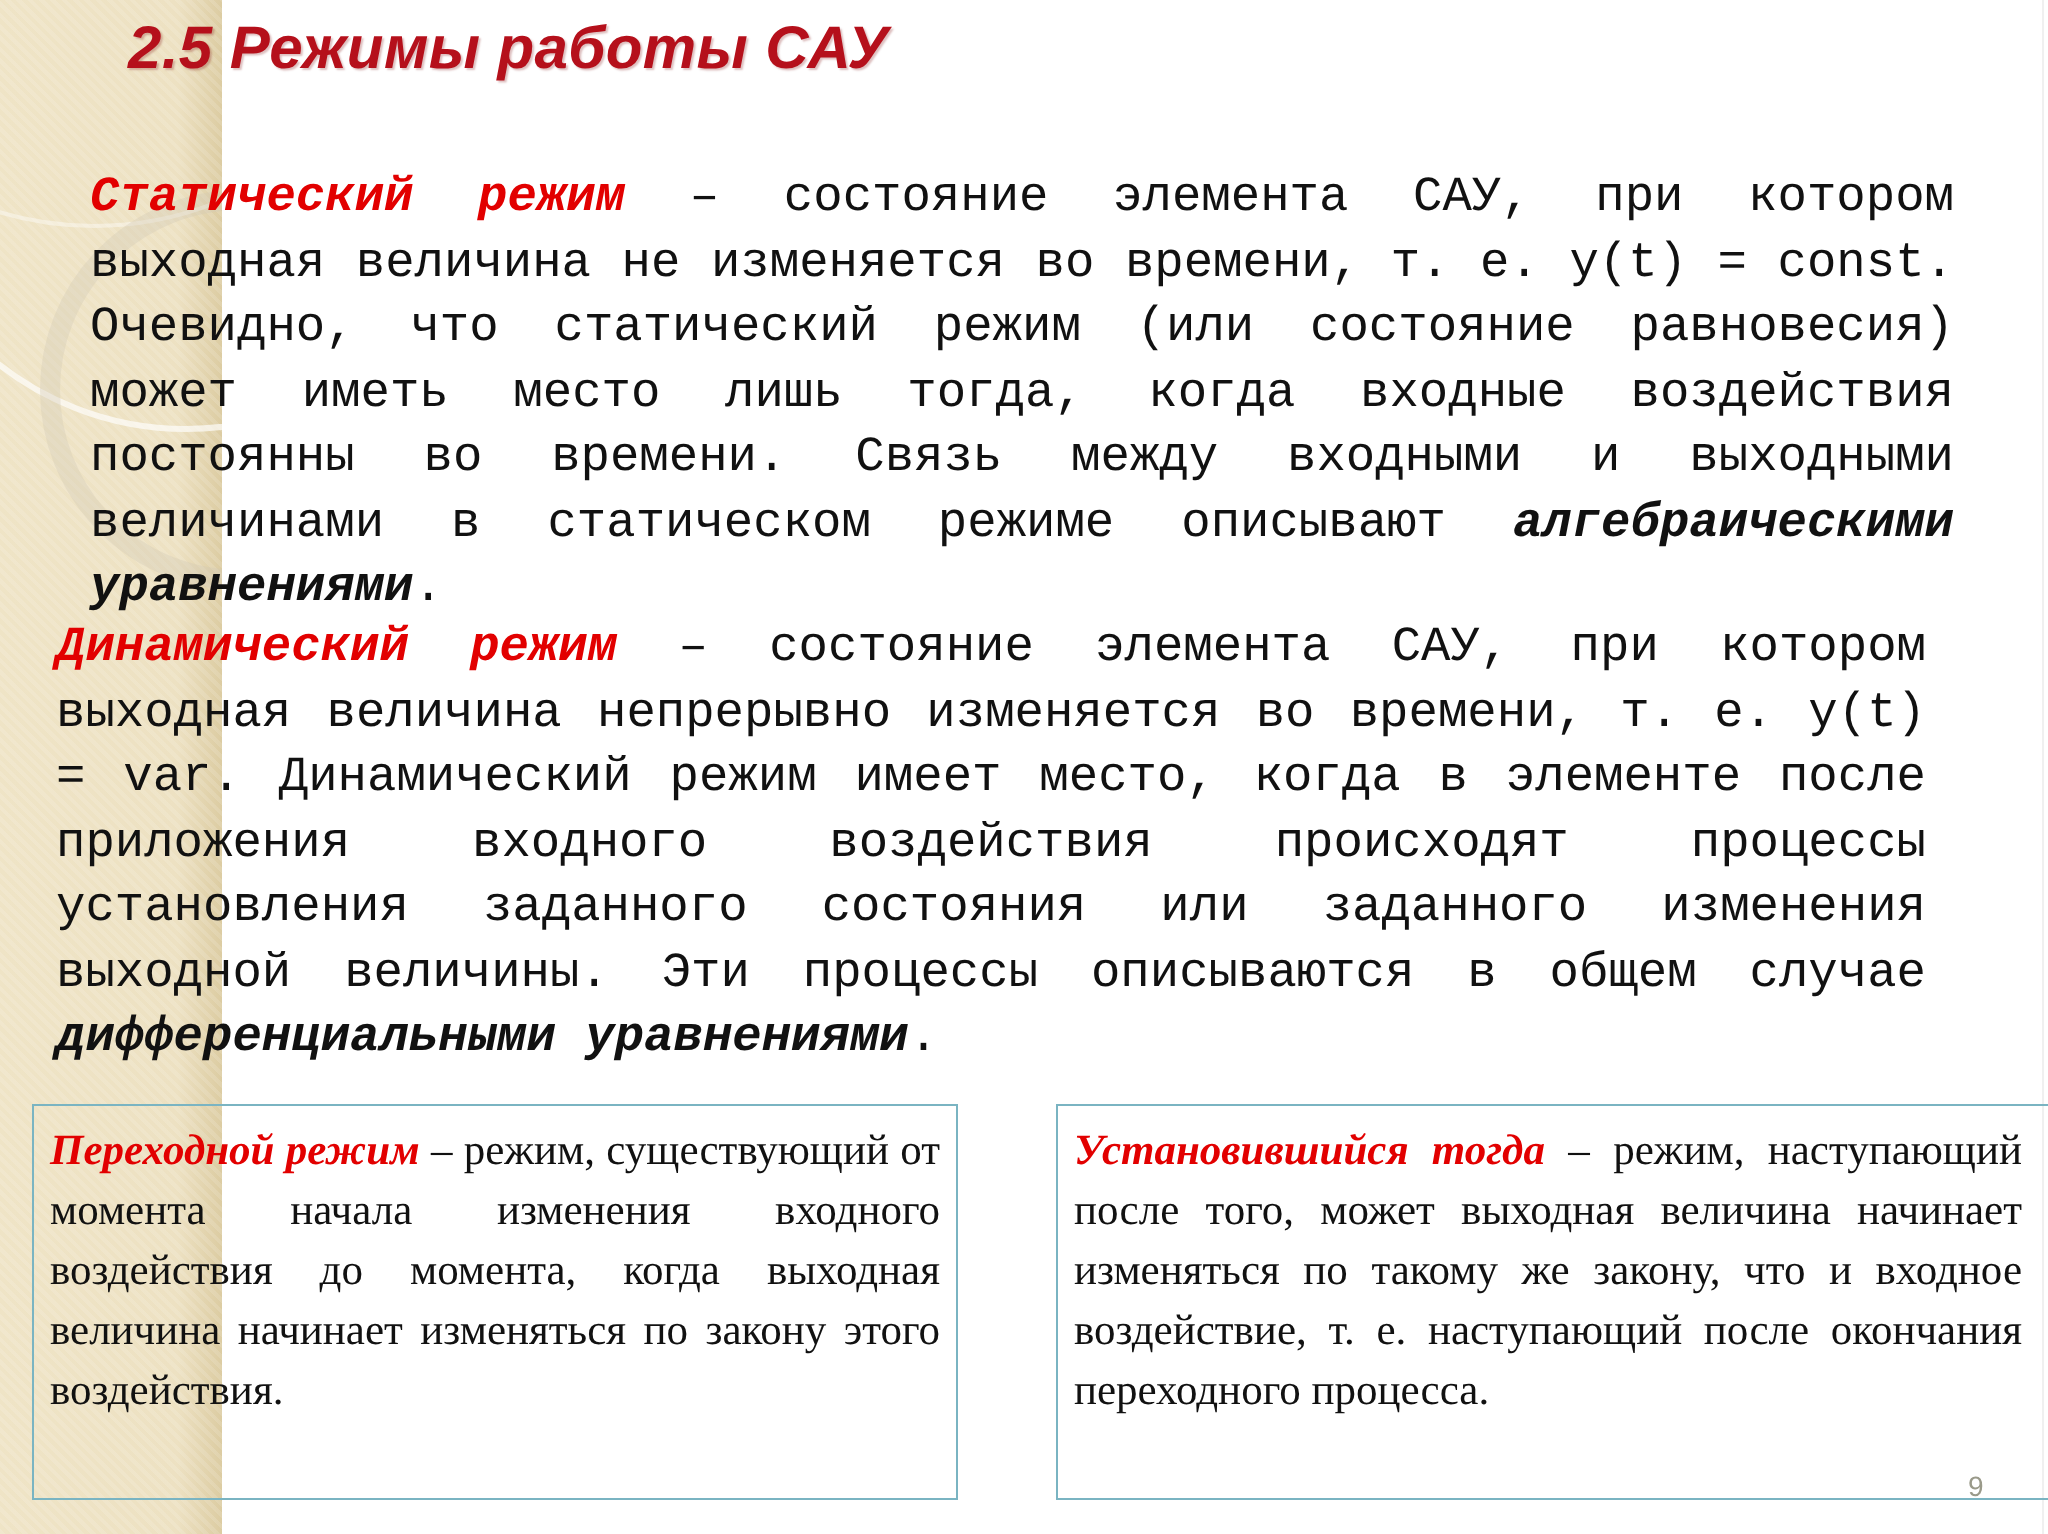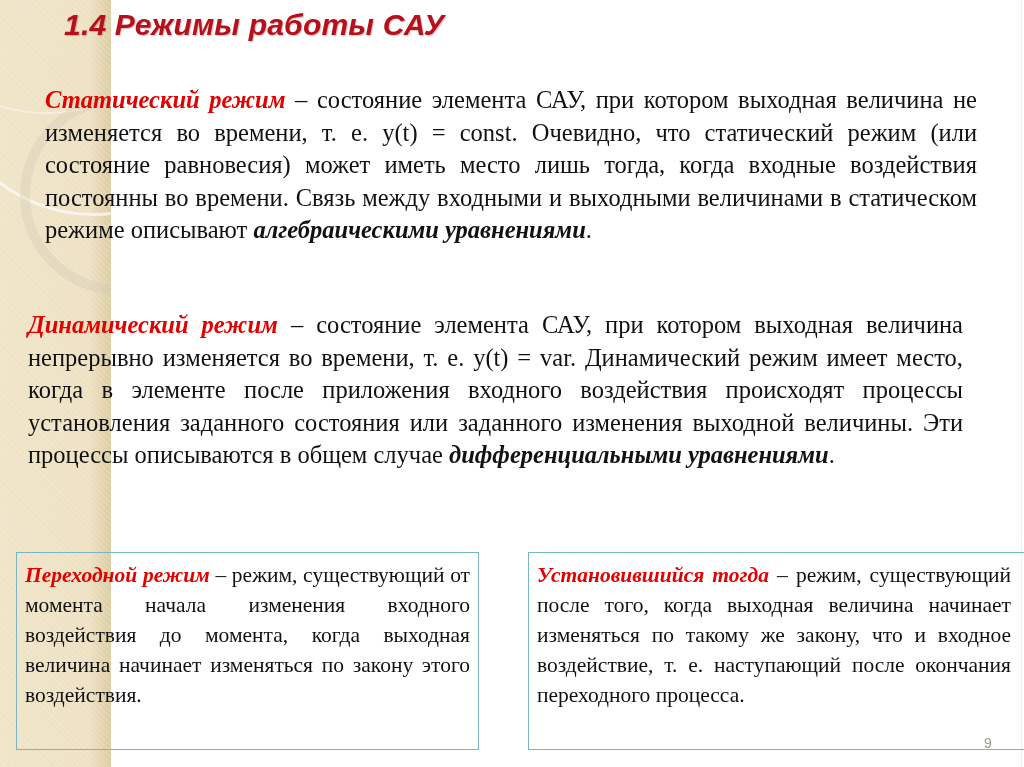--- a/index.html
+++ b/index.html
@@ -34,20 +34,21 @@
     font-size: 30px; color: #b5101b; letter-spacing: 0.2px;
     text-shadow: 1px 1px 1px rgba(120,0,0,0.25);
     margin: 0;
   }
 
   .para {
     position: absolute; margin: 0;
     font-size: 24.5px; line-height: 32.5px;
     text-align: justify;
     width: 932px;
+    font-family: Liberation Mono, monospace;
   }
   .para-static { left: 45px; top: 84px; }
   .para-dynamic { left: 28px; top: 309px; width: 935px; }
 
   .term {
     color: #e20000; font-weight: bold; font-style: italic;
   }
   .emph {
     font-weight: bold; font-style: italic; color: #111;
   }
@@ -74,27 +75,27 @@
 </head>
 <body>
 
 <div class="side-band">
   <div class="deco-circle deco-c3"></div>
   <div class="deco-circle deco-c1"></div>
   <div class="deco-circle deco-c2"></div>
 </div>
 <div class="right-edge"></div>
 
-<h1 class="title">1.4 Режимы работы САУ</h1>
+<h1 class="title">2.5 Режимы работы САУ</h1>
 
 <p class="para para-static"><span class="term">Статический режим</span><span> – состояние элемента САУ, при котором выходная величина не изменяется во времени, т. е. y(t) = const. Очевидно, что статический режим (или состояние равновесия) может иметь место лишь тогда, когда входные воздействия постоянны во времени. Связь между входными и выходными величинами в статическом режиме описывают </span><span class="emph">алгебраическими уравнениями</span><span>.</span></p>
 
 <p class="para para-dynamic"><span class="term">Динамический режим</span><span> – состояние элемента САУ, при котором выходная величина непрерывно изменяется во времени, т. е. y(t) = var. Динамический режим имеет место, когда в элементе после приложения входного воздействия происходят процессы установления заданного состояния или заданного изменения выходной величины. Эти процессы описываются в общем случае </span><span class="emph">дифференциальными уравнениями</span><span>.</span></p>
 
 <div class="box box-transient">
   <p><span class="term">Переходной режим</span><span> – режим, существующий от момента начала изменения входного воздействия до момента, когда выходная величина начинает изменяться по закону этого воздействия.</span></p>
 </div>
 
 <div class="box box-steady">
-  <p><span class="term">Установившийся тогда</span><span> – режим, существующий после того, когда выходная величина начинает изменяться по такому же закону, что и входное воздействие, т. е. наступающий после окончания переходного процесса.</span></p>
+  <p><span class="term">Установившийся тогда</span><span> – режим, наступающий после того, может выходная величина начинает изменяться по такому же закону, что и входное воздействие, т. е. наступающий после окончания переходного процесса.</span></p>
 </div>
 
 <div class="page-number">9</div>
 
 </body></html>

